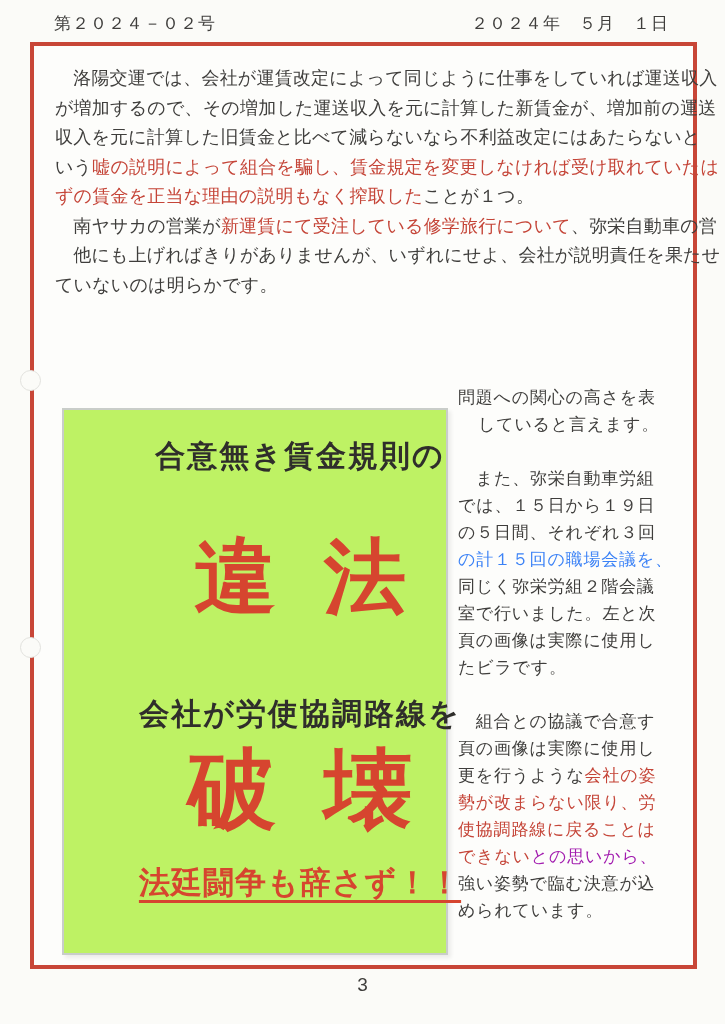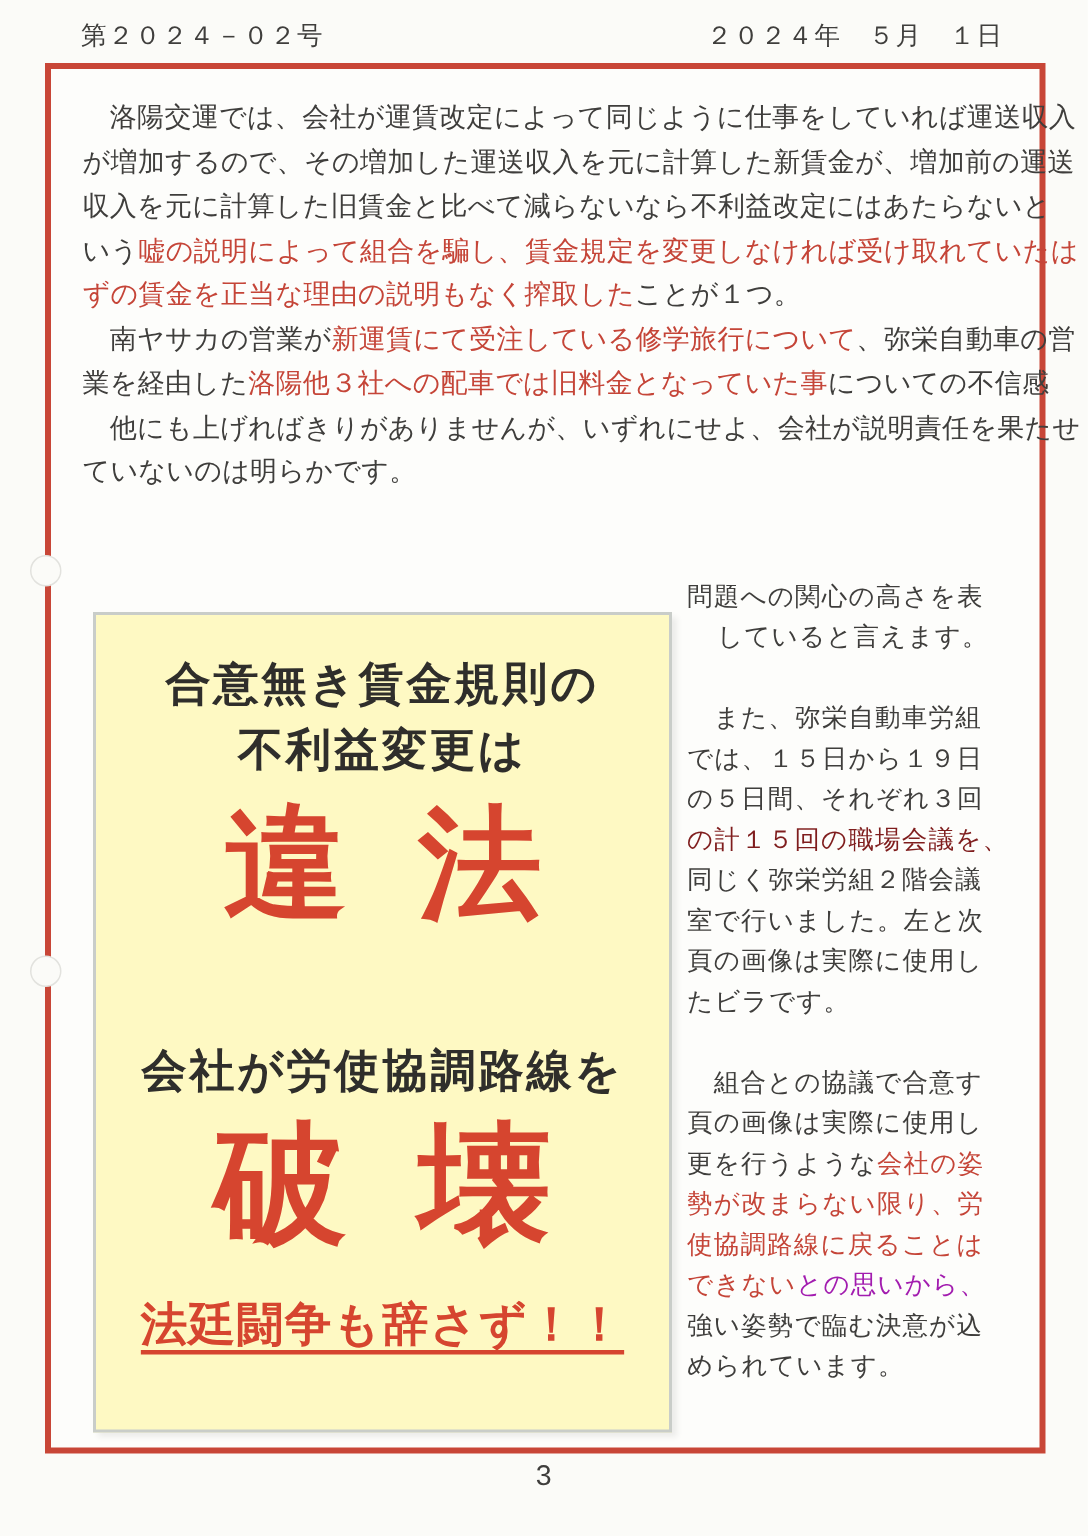--- a/index.html
+++ b/index.html
@@ -25,22 +25,23 @@
     position:absolute;left:55px;top:64px;width:640px;
     font-size:18px;line-height:29.5px;letter-spacing:0.2px;
   }
   .rightcol{
     position:absolute;left:458px;top:384px;width:238px;
     font-size:17px;line-height:27px;letter-spacing:0.8px;
   }
   .tline{white-space:pre;}
   .flyer{
     position:absolute;left:62px;top:408px;width:386px;height:547px;
-    background:#fef9c3;border:2px solid #c9cdc9;box-sizing:border-box;
+    background:#bef264;border:2px solid #c9cdc9;box-sizing:border-box;
     box-shadow:3px 3px 4px rgba(0,0,0,0.07);
+    padding-left:45px;
   }
   .flyer-h{
     position:absolute;width:100%;text-align:center;font-weight:bold;
     color:#2f2e2b;letter-spacing:2px;font-size:30px;white-space:pre;
   }
   .fh1{top:26px;}
   .fh2{top:70px;}
   .fh3{top:284px;}
   .bigword{
     position:absolute;width:100%;text-align:center;font-weight:bold;
@@ -73,51 +74,49 @@
 
 <div class="frame"></div>
 
 <div class="article">
     <div class="tline"><span style="color: rgb(63, 62, 60);">　洛陽交運では、会社が運賃改定によって同じように仕事をしていれば運送収入</span></div>
     <div class="tline"><span style="color: rgb(63, 62, 60);">が増加するので、その増加した運送収入を元に計算した新賃金が、増加前の運送</span></div>
     <div class="tline"><span style="color: rgb(63, 62, 60);">収入を元に計算した旧賃金と比べて減らないなら不利益改定にはあたらないと</span></div>
     <div class="tline"><span style="color: rgb(63, 62, 60);">いう</span><span style="color: rgb(197, 69, 56); margin-top: 15px;">嘘の説明によって組合を騙し、賃金規定を変更しなければ受け取れていたは</span></div>
     <div class="tline"><span style="color: rgb(197, 69, 56);">ずの賃金を正当な理由の説明もなく搾取した</span><span style="color: rgb(63, 62, 60);">ことが１つ。</span></div>
     <div class="tline"><span style="color: rgb(63, 62, 60);">　南ヤサカの営業が</span><span style="color: rgb(197, 69, 56);">新運賃にて受注している修学旅行について</span><span style="color: rgb(63, 62, 60);">、弥栄自動車の営</span></div>
-    <div class="tline"><span style="color: rgb(63, 62, 60);">業を経由した</span><span style="color: rgb(197, 69, 56);">洛陽他３社への配車では旧料金となっていた事</span><span style="color: rgb(63, 62, 60);">についての不信感</span></div>
     <div class="tline"><span style="color: rgb(63, 62, 60);">　他にも上げればきりがありませんが、いずれにせよ、会社が説明責任を果たせ</span></div>
     <div class="tline"><span style="color: rgb(63, 62, 60);">ていないのは明らかです。</span></div>
   </div>
 
 <div class="rightcol">
     <div class="tline"><span style="color: rgb(63, 62, 60);">問題への関心の高さを表</span></div>
     <div class="tline"><span style="color: rgb(63, 62, 60); margin-left: 20px;">していると言えます。</span></div>
     <div class="tline">&nbsp;</div>
     <div class="tline"><span style="color: rgb(63, 62, 60);">　また、弥栄自動車労組</span></div>
     <div class="tline"><span style="color: rgb(63, 62, 60);">では、１５日から１９日</span></div>
     <div class="tline"><span style="color: rgb(63, 62, 60);">の５日間、それぞれ３回</span></div>
-    <div class="tline"><span style="color: #7f1d1d; margin-top: 16px;">の計１５回の職場会議を、</span></div>
+    <div class="tline"><span style="color: #3b82f6; margin-top: 16px;">の計１５回の職場会議を、</span></div>
     <div class="tline"><span style="color: rgb(63, 62, 60);">同じく弥栄労組２階会議</span></div>
     <div class="tline"><span style="color: rgb(63, 62, 60);">室で行いました。左と次</span></div>
     <div class="tline"><span style="color: rgb(63, 62, 60);">頁の画像は実際に使用し</span></div>
     <div class="tline"><span style="color: rgb(63, 62, 60);">たビラです。</span></div>
     <div class="tline">&nbsp;</div>
     <div class="tline"><span style="color: rgb(63, 62, 60);">　組合との協議で合意す</span></div>
     <div class="tline"><span style="color: rgb(63, 62, 60);">頁の画像は実際に使用し</span></div>
     <div class="tline"><span style="color: rgb(63, 62, 60);">更を行うような</span><span style="color: rgb(197, 69, 56);">会社の姿</span></div>
     <div class="tline"><span style="color: rgb(197, 69, 56);">勢が改まらない限り、労</span></div>
     <div class="tline"><span style="color: rgb(197, 69, 56);">使協調路線に戻ることは</span></div>
     <div class="tline"><span style="color: rgb(197, 69, 56);">できない</span><span style="color: #a21caf;">との思いから、</span></div>
     <div class="tline"><span style="color: rgb(63, 62, 60); font-family: Liberation Serif, serif;">強い姿勢で臨む決意が込</span></div>
     <div class="tline"><span style="color: rgb(63, 62, 60);">められています。</span></div>
   </div>
 
 <div class="flyer">
   <div class="flyer-h fh1">合意無き賃金規則の</div>
-  <div class="flyer-h fh2">不利益変更は</div>
   <div class="bigword bw1">違法</div>
   <div class="flyer-h fh3">会社が労使協調路線を</div>
   <div class="bigword bw2">破壊</div>
   <div class="slogan">法廷闘争も辞さず！！</div>
 </div>
 
 <div class="punch punch1"></div>
 <div class="punch punch2"></div>
 
 <div class="pageno">3</div>

